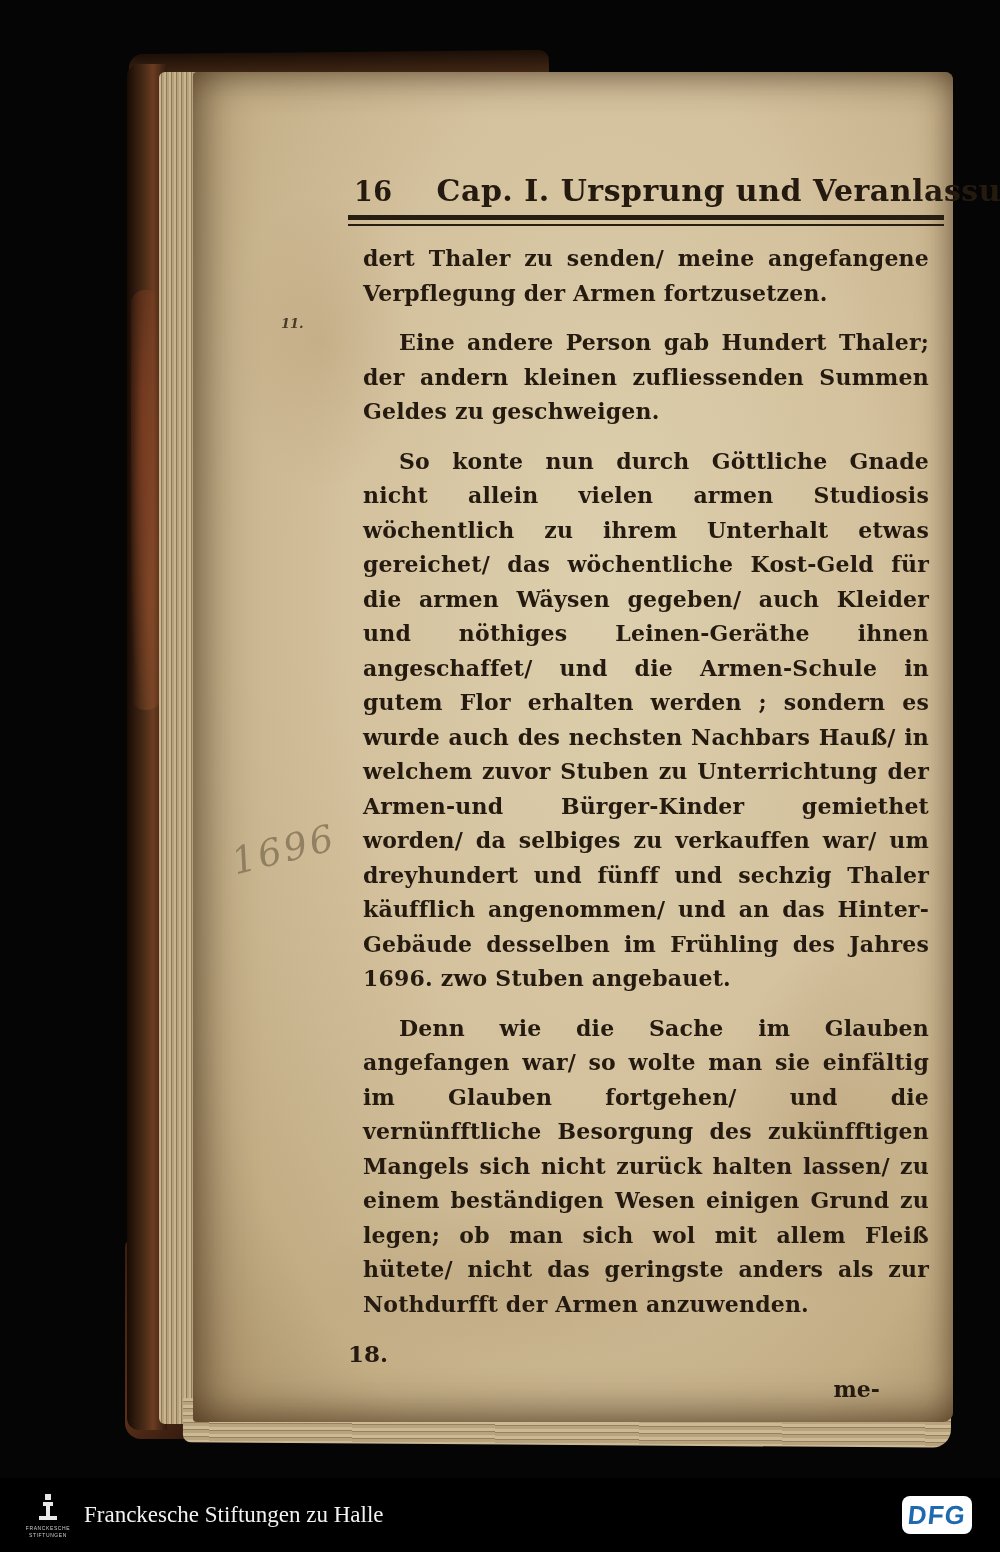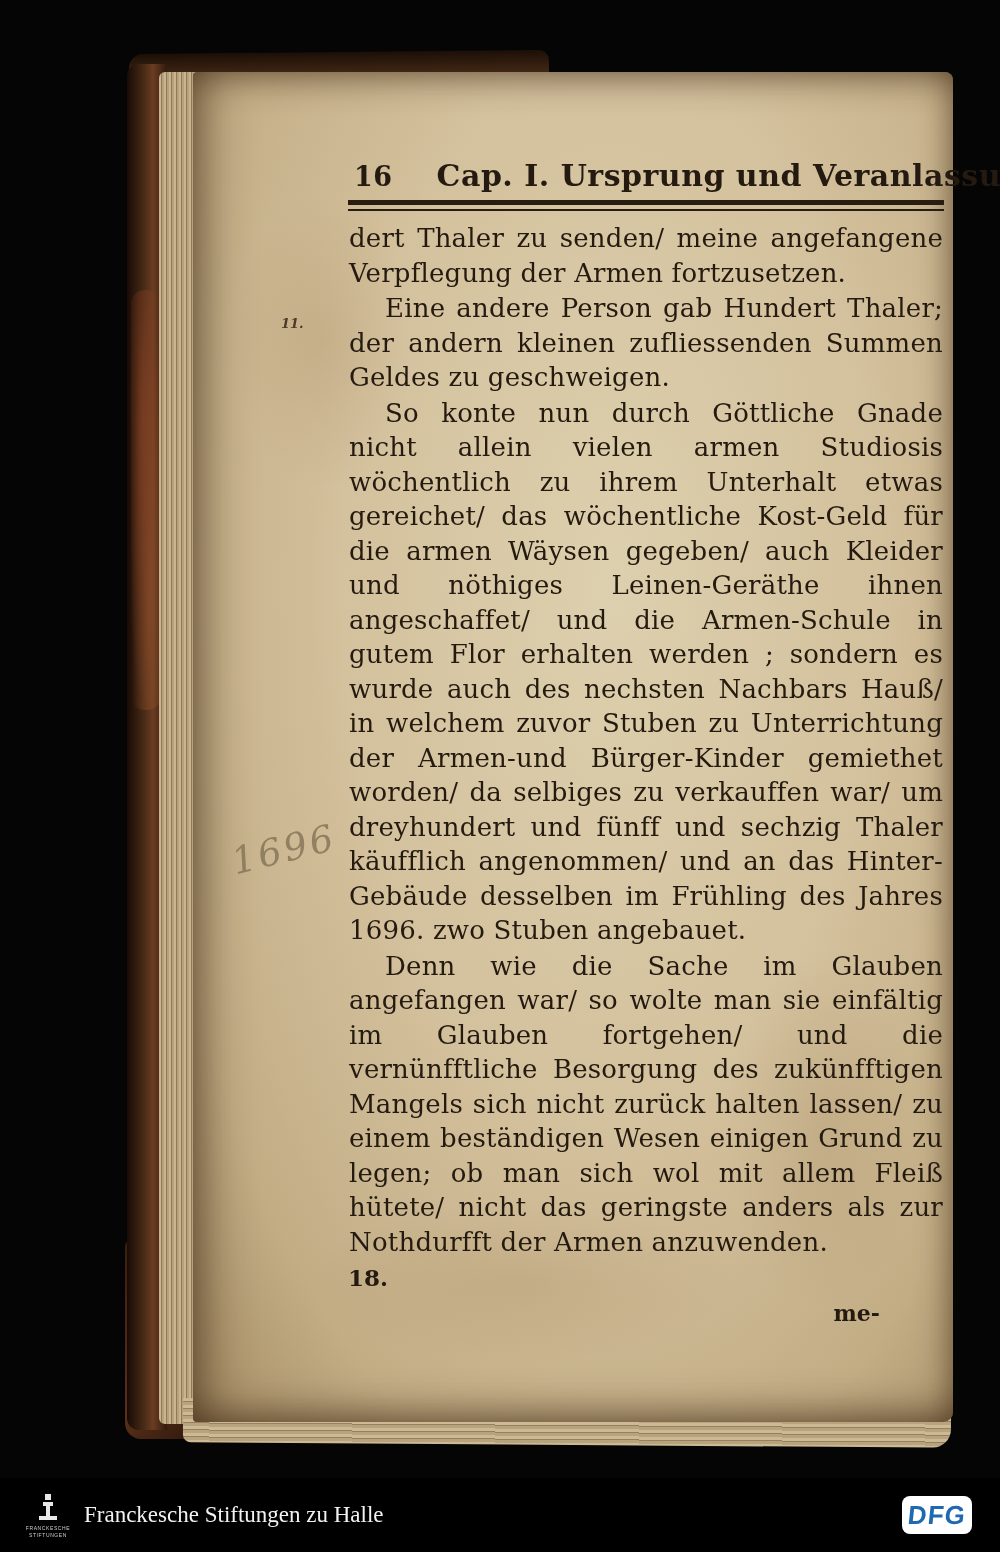--- a/index.html
+++ b/index.html
@@ -74,33 +74,34 @@
 
   
   .content{
     position:absolute;left:155px;top:86px;width:596px;
     color:#241a10;
   }
   .header{
     display:flex;align-items:baseline;
     font-weight:bold;font-size:30px;letter-spacing:.5px;
     padding-left:6px;
+    margin-top:15px;
   }
   .pagenum{margin-right:44px;font-size:27px;}
   .runtitle{white-space:nowrap;}
   .rule{
     margin-top:7px;height:4px;
     border-top:5px solid #281d11;
     border-bottom:2px solid #281d11;
   }
   .body{margin-top:10px;}
   .para{
-    margin:1px;
-    font-size:26px;line-height:34.5px;
-    font-weight:normal;
+    margin:15px;
+    font-size:22px;line-height:34.5px;
+    font-weight:bold;
     text-align:justify;
     letter-spacing:.2px;
   }
   .indent{text-indent:36px;}
   .secnum{
     text-align:left;font-weight:bold;font-size:23px;line-height:36px;
     margin:1px 0;
   }
   .catchword{
     text-align:right;padding-right:64px;

